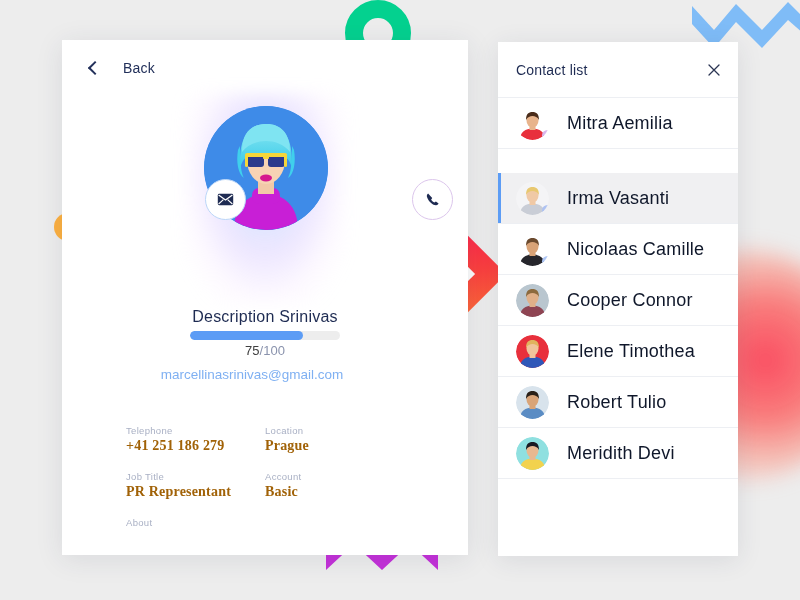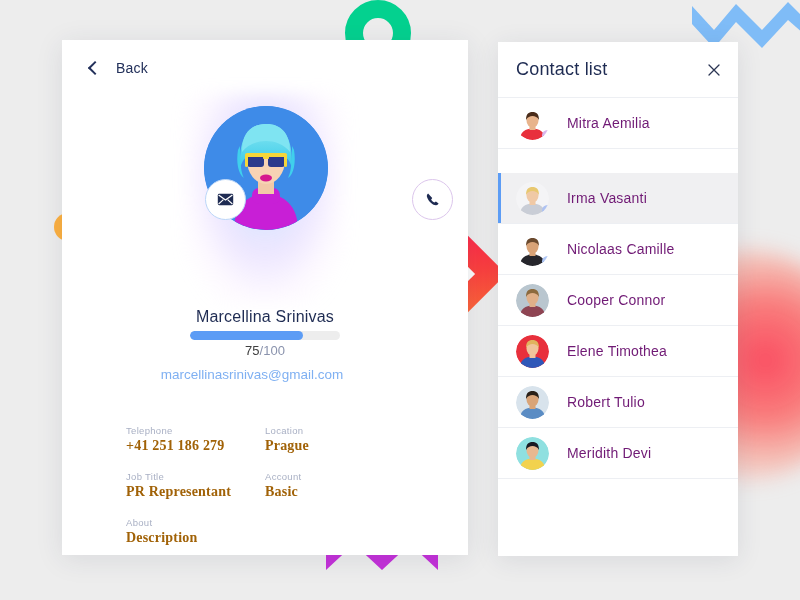--- a/index.html
+++ b/index.html
@@ -72,21 +72,21 @@
     background: #FFFFFF;
     box-shadow: 0 4px 26px rgba(40,50,80,0.10);
     z-index: 10;
     overflow: hidden;
   }
 
   .back-row {
     position: absolute;
     left: 24px; top: 20px;
     display: flex; align-items: center;
-    gap: 16px;
+    gap: 23px;
     cursor: pointer;
   }
   .back-chev {
     width: 14px; height: 14px;
     display: inline-block;
     position: relative;
   }
   .back-chev::before {
     content: "";
     position: absolute;
@@ -215,21 +215,21 @@
     overflow: hidden;
   }
   .cp-header {
     position: relative;
     height: 56px;
     border-bottom: 1px solid #EDEFF3;
     display: flex; align-items: center;
     padding: 0 18px;
   }
   .cp-title {
-    font-size: 18px;
+    font-size: 14px;
     color: #1E2B52;
     letter-spacing: .2px;
     text-align: center;
   }
   .cp-close {
     position: absolute;
     right: 14px; top: 18px;
     width: 20px; height: 20px;
     cursor: pointer;
   }
@@ -262,22 +262,22 @@
   }
   .cp-avatar svg { display: block; }
   .cp-badge {
     position: absolute;
     right: -4px; bottom: -1px;
     width: 11px; height: 11px;
     border-radius: 50%;
   }
   .cp-name {
     margin-left: 18px;
-    font-size: 14px;
-    color: #701a75;
+    font-size: 18px;
+    color: #0f172a;
     letter-spacing: .2px;
   }
 </style>
 </head>
 <body>
 
 <div id="stage">
 
   <div class="deco ring-green"></div>
   <div class="deco dot-orange"></div>
@@ -355,21 +355,21 @@
         </svg>
       </div>
 
       <div class="circle-btn phone">
         <svg width="16" height="16" viewBox="0 0 16 16">
           <path d="M3.1 1.6 C2 2.7 1.6 3.6 2 4.9 C2.6 7 4.2 9.4 6.1 11.1 C7.9 12.7 9.9 13.6 11.3 13.3 C12.2 13.1 12.9 12.6 13.6 11.6 L10.9 9.4 L9.3 10.6 C8.2 10 7.1 9 6.1 7.7 L7.2 5.9 Z" fill="#1E2B52"></path>
         </svg>
       </div>
     </div>
 
-    <div class="name">Marcellina Srinivas</div>
+    <div class="name">Description Srinivas</div>
 
     <div class="progress-wrap">
       <div class="progress-fill" style="width: 75%;"></div>
     </div>
 
     <div class="score">
       <span class="num">75</span><span>/</span><span>100</span>
     </div>
 
     <div class="email">marcellinasrinivas@gmail.com</div>
@@ -391,21 +391,20 @@
           <div class="f-value">PR Representant</div>
         </div>
         <div class="field">
           <div class="f-label">Account</div>
           <div class="f-value">Basic</div>
         </div>
       </div>
       <div class="field-row">
         <div class="field">
           <div class="f-label">About</div>
-          <div class="f-value">Description</div>
         </div>
         <div class="field"></div>
       </div>
     </div>
   </div>
 
   <div class="contact-panel">
     <div class="cp-header">
       <span class="cp-title">Contact list</span>
       <span class="cp-close">

